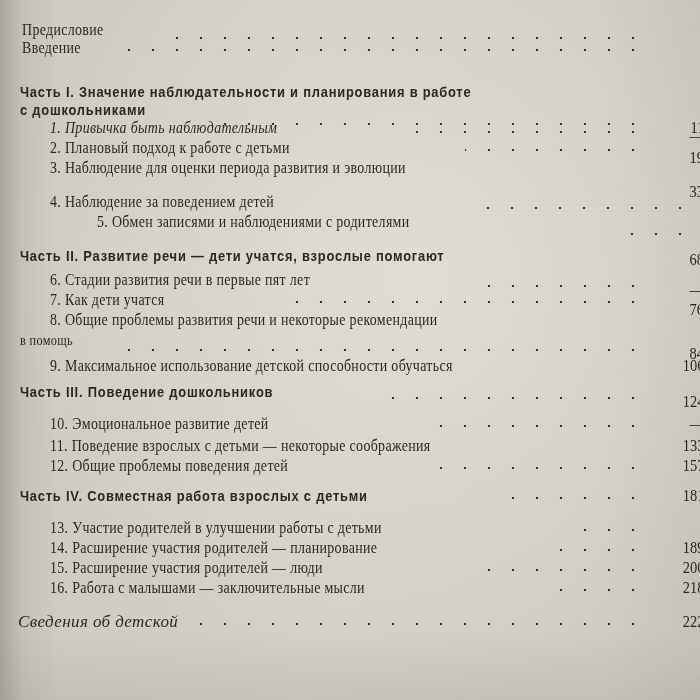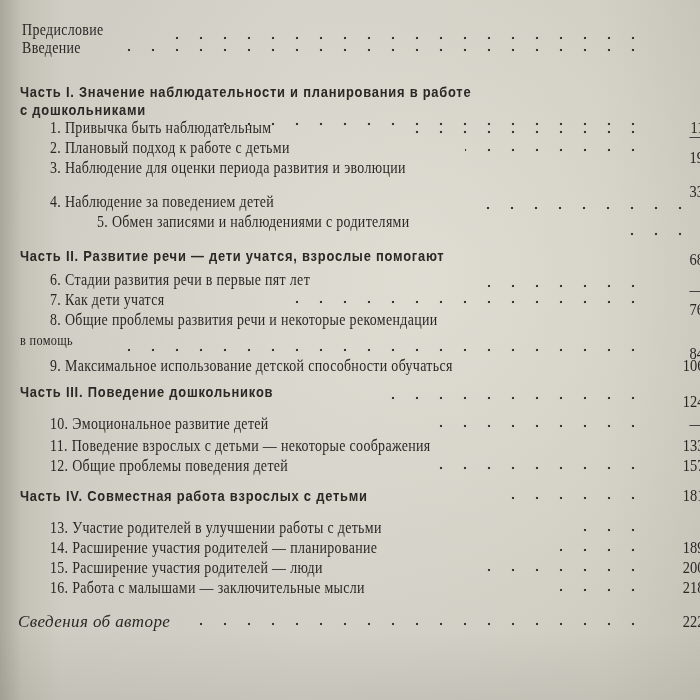--- a/index.html
+++ b/index.html
@@ -104,21 +104,21 @@
 
   <div class="row" style="top:82px;">
     <span class="title bold" style="left:20px;">Часть I. Значение наблюдательности и планирования в работе</span>
   </div>
   <div class="row" style="top:100px;">
     <span class="title bold" style="left:20px;">с дошкольниками</span>
     <span class="dots" style="left:210px; width:435px; top:18px;"></span>
     <span class="pg" style="top:18px;">11</span>
   </div>
 
-  <div class="row" style="top:118px;">
+  <div class="row" style="top:118px;font-style:italic;">
     <span class="title narrow" style="left:50px;"><span>1.</span> <span>Привычка быть наблюдательным</span></span>
   </div>
   <div class="row" style="top:138px;">
     <span class="title narrow" style="left:50px;"><span>2.</span> <span>Плановый подход к работе с детьми</span></span>
     <span class="dots" style="left:410px; width:235px; top:-12px;"></span>
     <span class="pg" style="top:-12px;">—</span>
     <span class="dots" style="left:465px; width:180px;"></span>
   </div>
   <div class="row" style="top:158px;">
     <span class="title narrow" style="left:50px;"><span>3.</span> <span>Наблюдение для оценки периода развития и эволюции</span></span>
@@ -203,17 +203,17 @@
     <span class="dots" style="left:485px; width:160px;"></span>
     <span class="pg" style="top:0px;">200</span>
   </div>
   <div class="row" style="top:578px;">
     <span class="title narrow" style="left:50px;"><span>16.</span> <span>Работа с малышами — заключительные мысли</span></span>
     <span class="dots" style="left:560px; width:85px;"></span>
     <span class="pg" style="top:0px;">218</span>
   </div>
 
   <div class="row" style="top:612px;">
-    <span class="title italic" style="left:18px;">Сведения об авторе</span>
+    <span class="title italic" style="left:18px;">Сведения об детской</span>
     <span class="dots" style="left:200px; width:445px;"></span>
     <span class="pg" style="top:0px;">222</span>
   </div>
 </div>
 
 </body></html>

